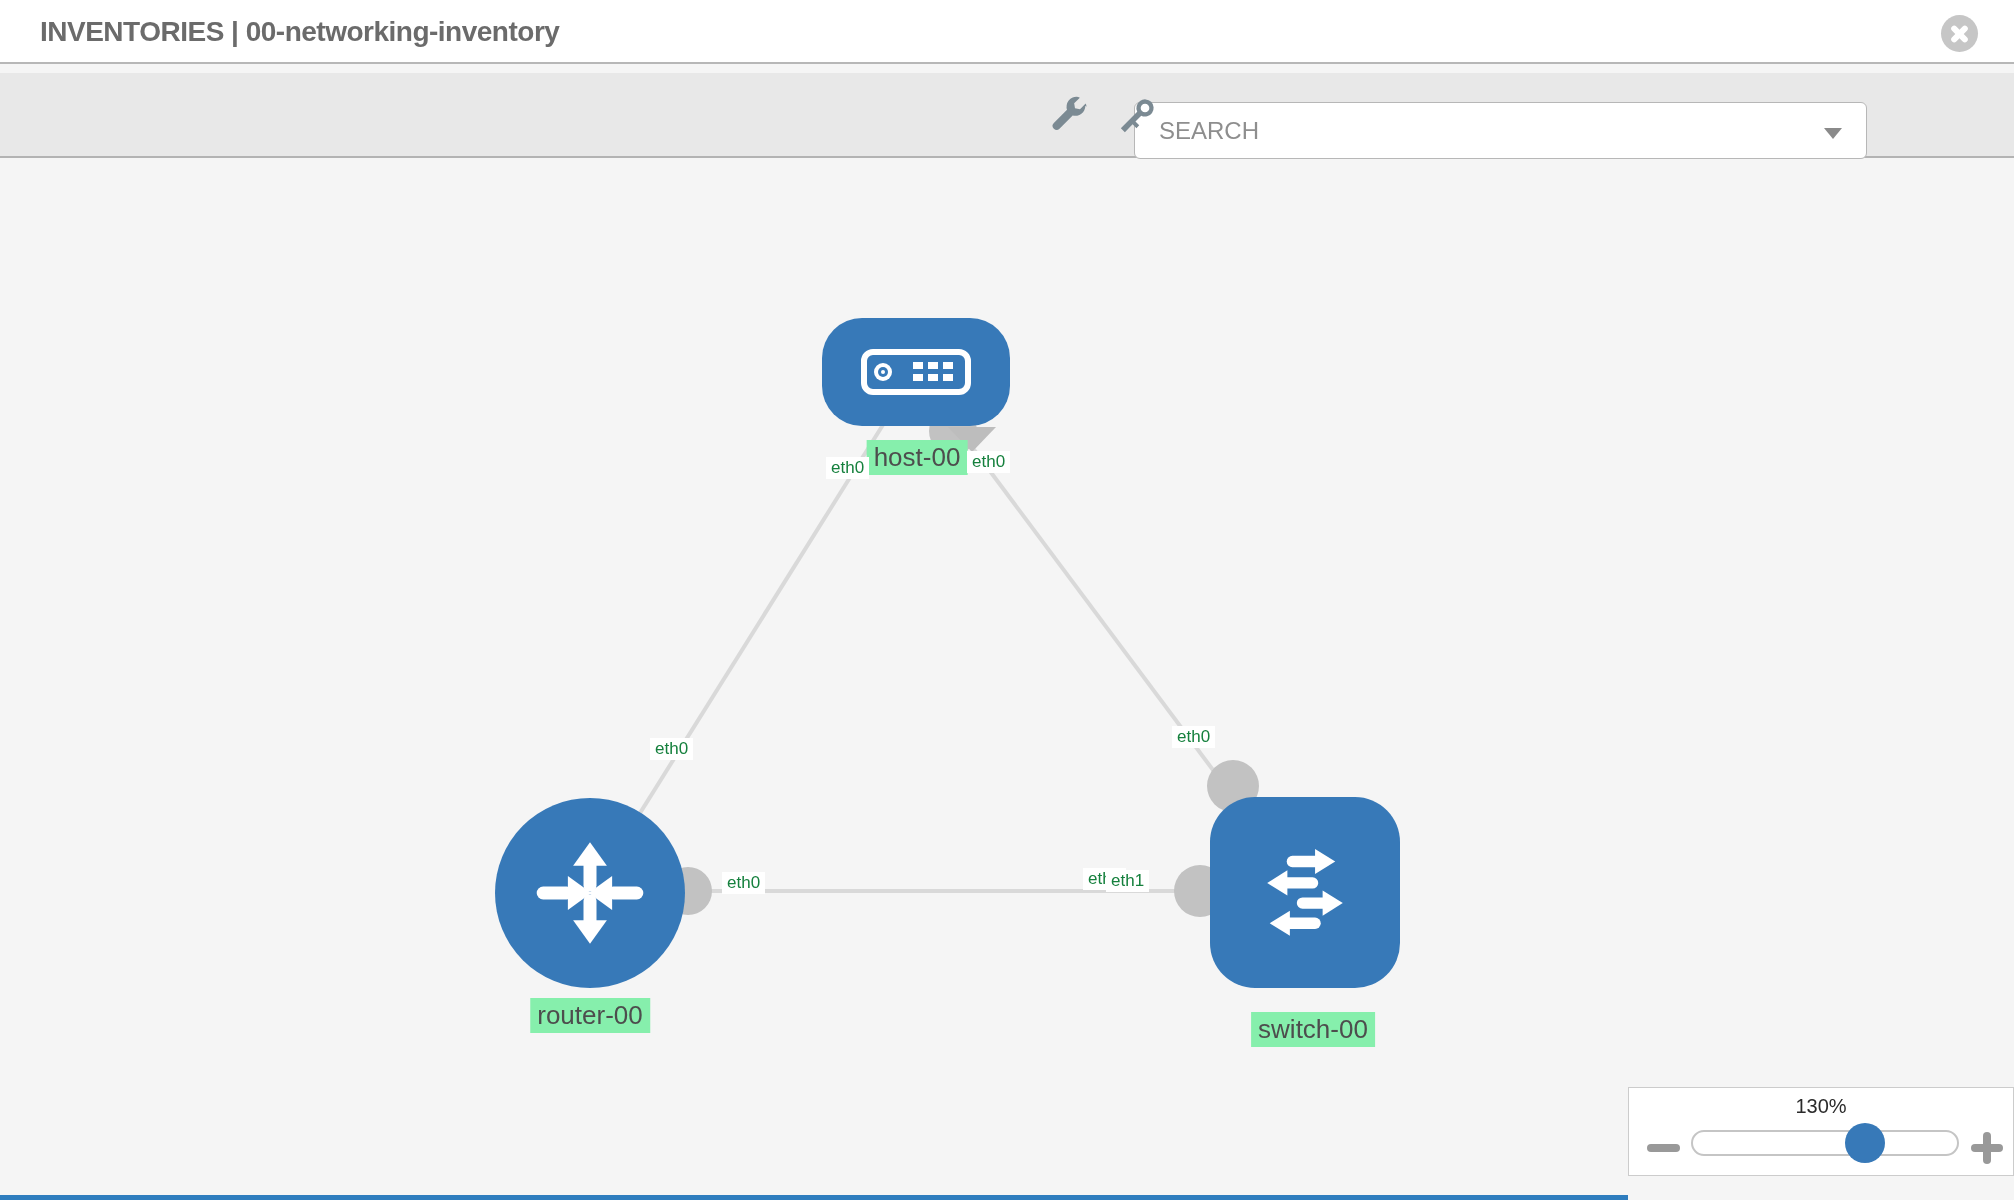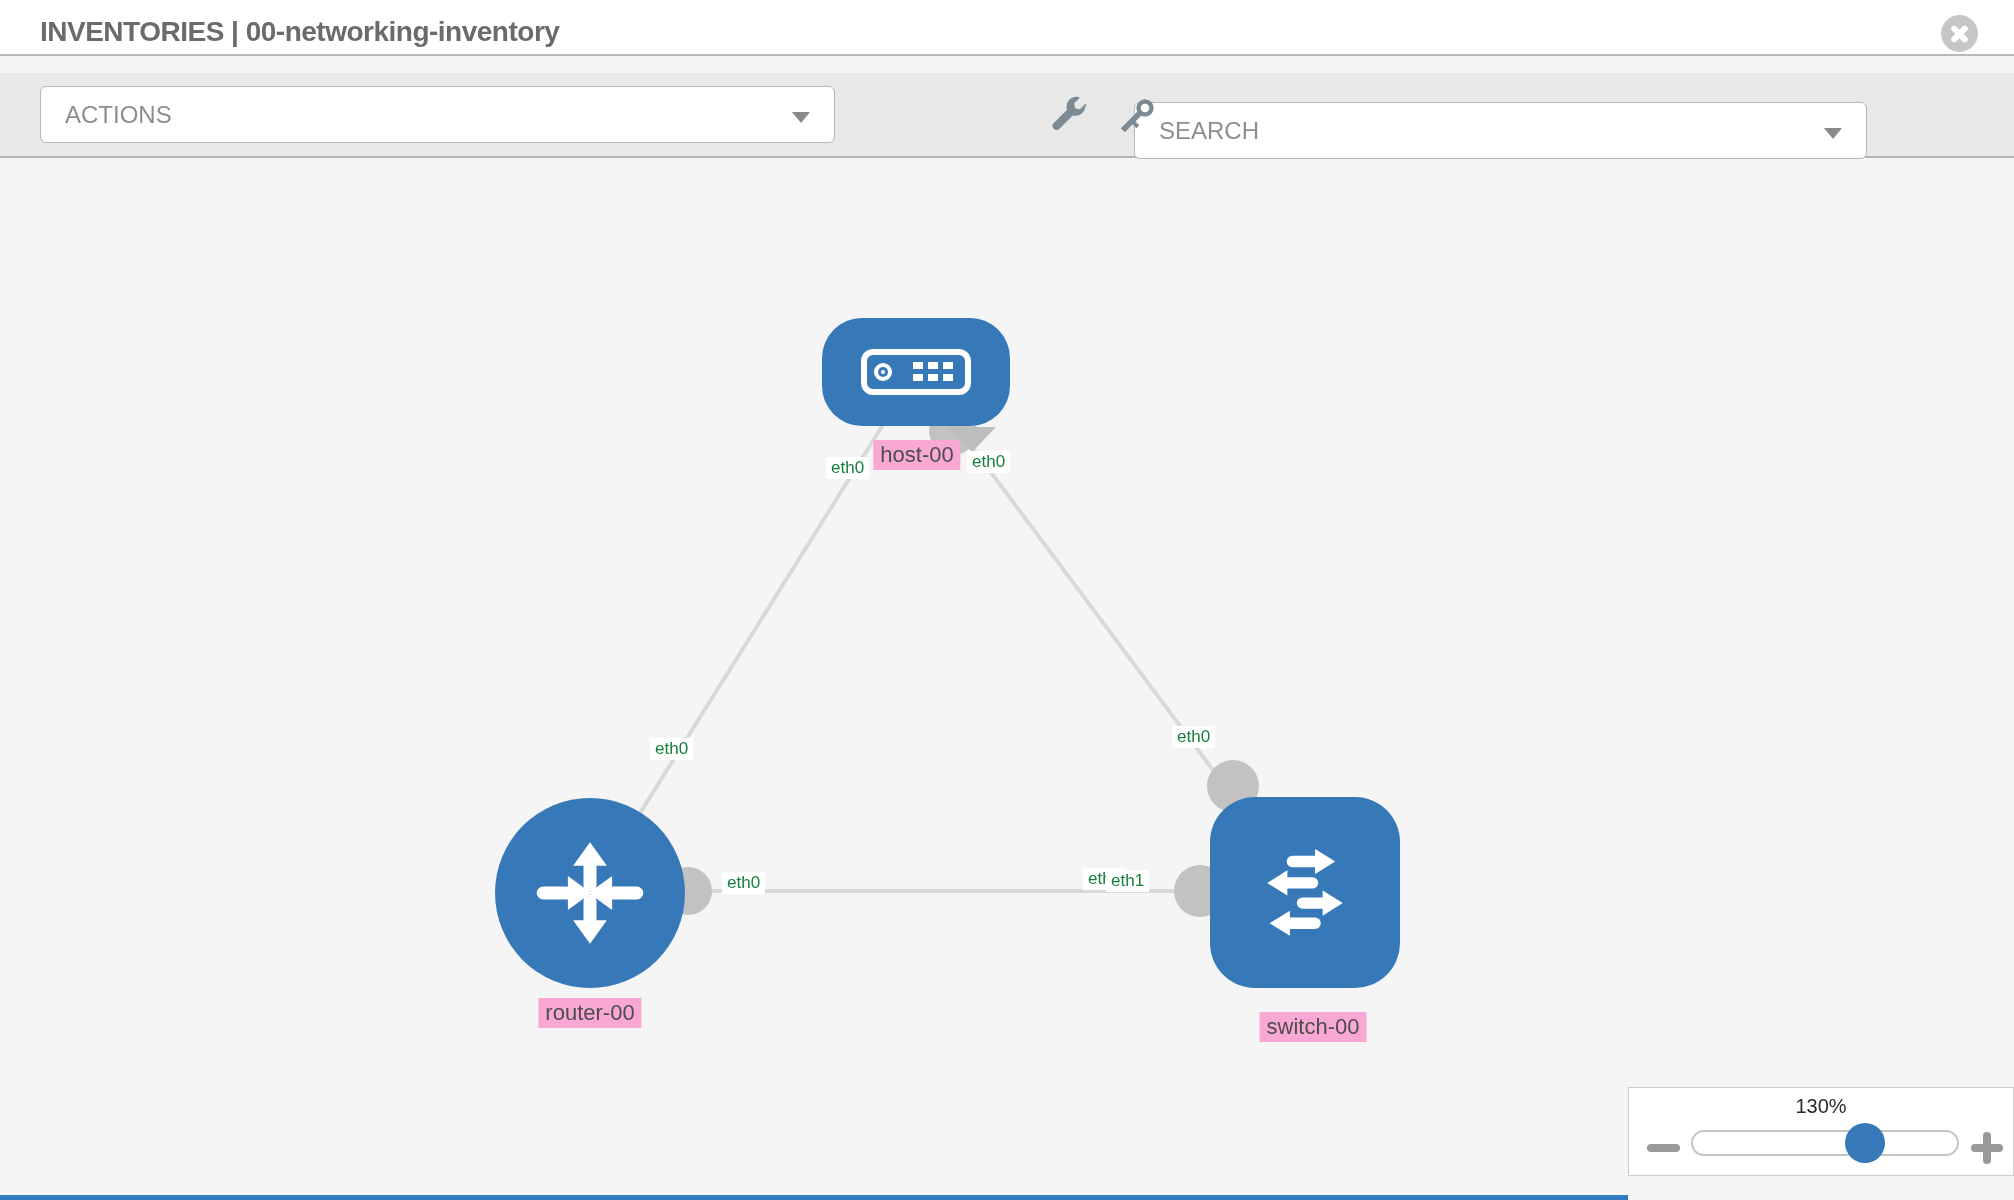--- a/index.html
+++ b/index.html
@@ -1,20 +1,20 @@
 <!DOCTYPE html>
 <html><head>
 <meta charset="utf-8">
 <style>
   * { margin:0; padding:0; box-sizing:border-box; }
   html,body { width:2014px; height:1200px; font-family:"Liberation Sans", sans-serif; }
   #app { position:relative; width:2014px; height:1200px; background:#f5f5f5; overflow:hidden; }
 
   
-  .header { position:absolute; left:0; top:0; width:2014px; height:56px; background:#ffffff; border-bottom:2px solid #b7b7b7;text-decoration:underline; }
+  .header { position:absolute; left:0; top:0; width:2014px; height:64px; background:#ffffff; border-bottom:2px solid #b7b7b7;text-decoration:underline; }
   .header-title { position:absolute; left:40px; top:16px; font-size:28px; font-weight:700; color:#6b6b6b; letter-spacing:-0.5px; }
   .close-btn { position:absolute; left:1941px; top:15px; width:37px; height:37px; background:#c6c6c6; border-radius:50%; cursor:pointer; }
   .close-btn .bar { position:absolute; left:8px; top:15.5px; width:21px; height:6px; background:#ffffff; border-radius:3px; }
   .close-btn .bar.b1 { transform:rotate(45deg); }
   .close-btn .bar.b2 { transform:rotate(-45deg); }
 
   
   .toolbar { position:absolute; left:0; top:73px; width:2014px; height:85px; background:#e8e8e8; border-bottom:2px solid #b3b3b3; }
   .select-box { position:absolute; top:13px; height:57px; background:#ffffff; border:1px solid #b7b7b7; border-radius:6px; display:flex; align-items:center; padding:0 24px; cursor:pointer; }
   .select-box .sel-label { font-size:24px; color:#8e8e8e; }
@@ -26,21 +26,21 @@
 
   
   .canvas { position:absolute; left:0; top:160px; width:2014px; height:1040px; background:#f5f5f5; }
   .links-svg { position:absolute; left:0; top:0; width:2014px; height:1040px; z-index:1; }
 
   .node { position:absolute; background:#3779b8; z-index:3; display:flex; align-items:center; justify-content:center; cursor:pointer; }
   .node-host   { left:822px; top:158px; width:188px; height:108px; border-radius:40px; }
   .node-router { left:495px; top:638px; width:190px; height:190px; border-radius:50%; }
   .node-switch { left:1210px; top:637px; width:190px; height:191px; border-radius:45px; }
 
-  .node-label { position:absolute; z-index:4; background:#f9a8d4; color:#4d4d4d; font-size:22px; padding:2px 7px; white-space:nowrap; transform:translateX(-50%); cursor:pointer; }
+  .node-label { position:absolute; z-index:4; background:#86efac; color:#4d4d4d; font-size:26px; padding:2px 7px; white-space:nowrap; transform:translateX(-50%); cursor:pointer; }
   .if-label { position:absolute; z-index:4; background:#ffffff; color:#15803d; font-size:17px; padding:1px 5px; white-space:nowrap; }
 
   
   .zoom-panel { position:absolute; left:1628px; top:1087px; width:386px; height:89px; background:#ffffff; border:1px solid #cccccc; z-index:5; }
   .zoom-level { position:absolute; left:0; top:7px; width:100%; text-align:center; font-size:20px; color:#2b2b2b; }
   .zoom-minus { position:absolute; left:18px; top:56px; width:33px; height:8px; background:#999999; border-radius:4px; cursor:pointer; }
   .zoom-plus  { position:absolute; left:342px; top:44px; width:32px; height:32px; cursor:pointer; }
   .zoom-plus .h { position:absolute; left:0; top:12px; width:32px; height:8px; background:#999999; border-radius:4px; }
   .zoom-plus .v { position:absolute; left:12px; top:0; width:8px; height:32px; background:#999999; border-radius:4px; }
   .zoom-track { position:absolute; left:62px; top:42px; width:268px; height:26px; background:#ffffff; border:2px solid #c5c5c5; border-radius:14px; cursor:pointer; }
@@ -55,24 +55,20 @@
 
   <div class="header">
     <div class="header-title">INVENTORIES | 00-networking-inventory</div>
     <div class="close-btn">
       <div class="bar b1"></div>
       <div class="bar b2"></div>
     </div>
   </div>
 
   <div class="toolbar">
-    <div class="select-box sel-actions">
-      <span class="sel-label">ACTIONS</span>
-      <span class="select-caret"></span>
-    </div>
     <div class="select-box sel-search">
       <span class="sel-label">SEARCH</span>
       <span class="select-caret"></span>
     </div>
   </div>
   <div class="tool-icon" style="left:1048px;">
     <svg viewBox="0 0 24 24">
         <path fill="#7b8a93" d="M22.4 5.9a6 6 0 0 1-7.6 5.8l-7.9 7.9a2.4 2.4 0 1 1-3.4-3.4l7.9-7.9A6 6 0 0 1 17.2.5a6 6 0 0 1 1.9.5l-3.4 3.4.5 3 3 .5 3.4-3.4c.3.6.5 1.2.5 1.9z"></path>
       </svg>
   </div>

